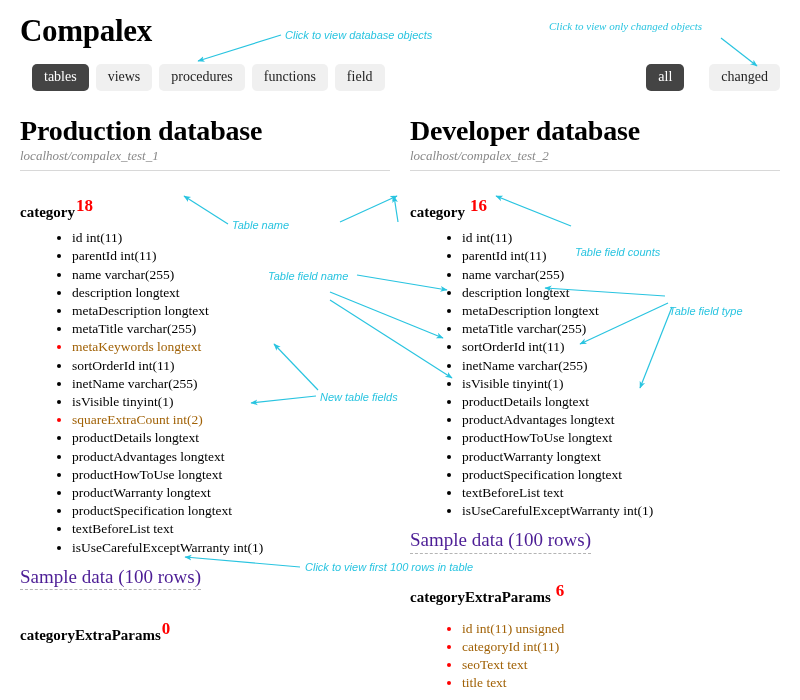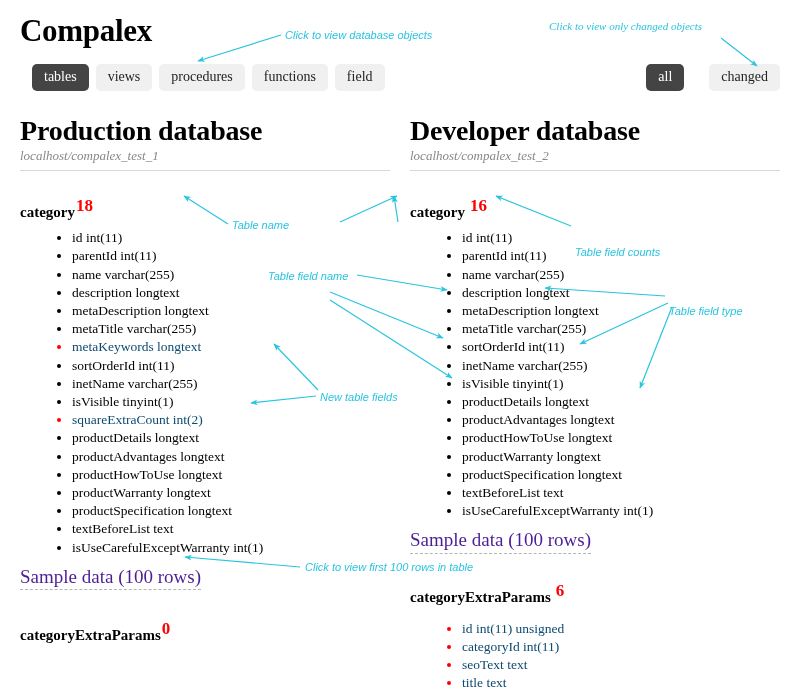--- a/index.html
+++ b/index.html
@@ -148,21 +148,21 @@
     font-weight: normal;
   }
   ul.fields li .ftype {
     font-weight: normal;
   }
   ul.fields li.changed {
     color: #ff0000;
   }
   ul.fields li.changed .fname,
   ul.fields li.changed .ftype {
-    color: #0c4a6e;
+    color: #a16207;
   }
 
   .sample-link {
     display: inline-block;
     margin-top: 7px;
     font-size: 19px;
     color: #4c1d95;
     border-bottom: 1px dashed #b4b4b4;
     cursor: pointer;
     line-height: 1.35;

